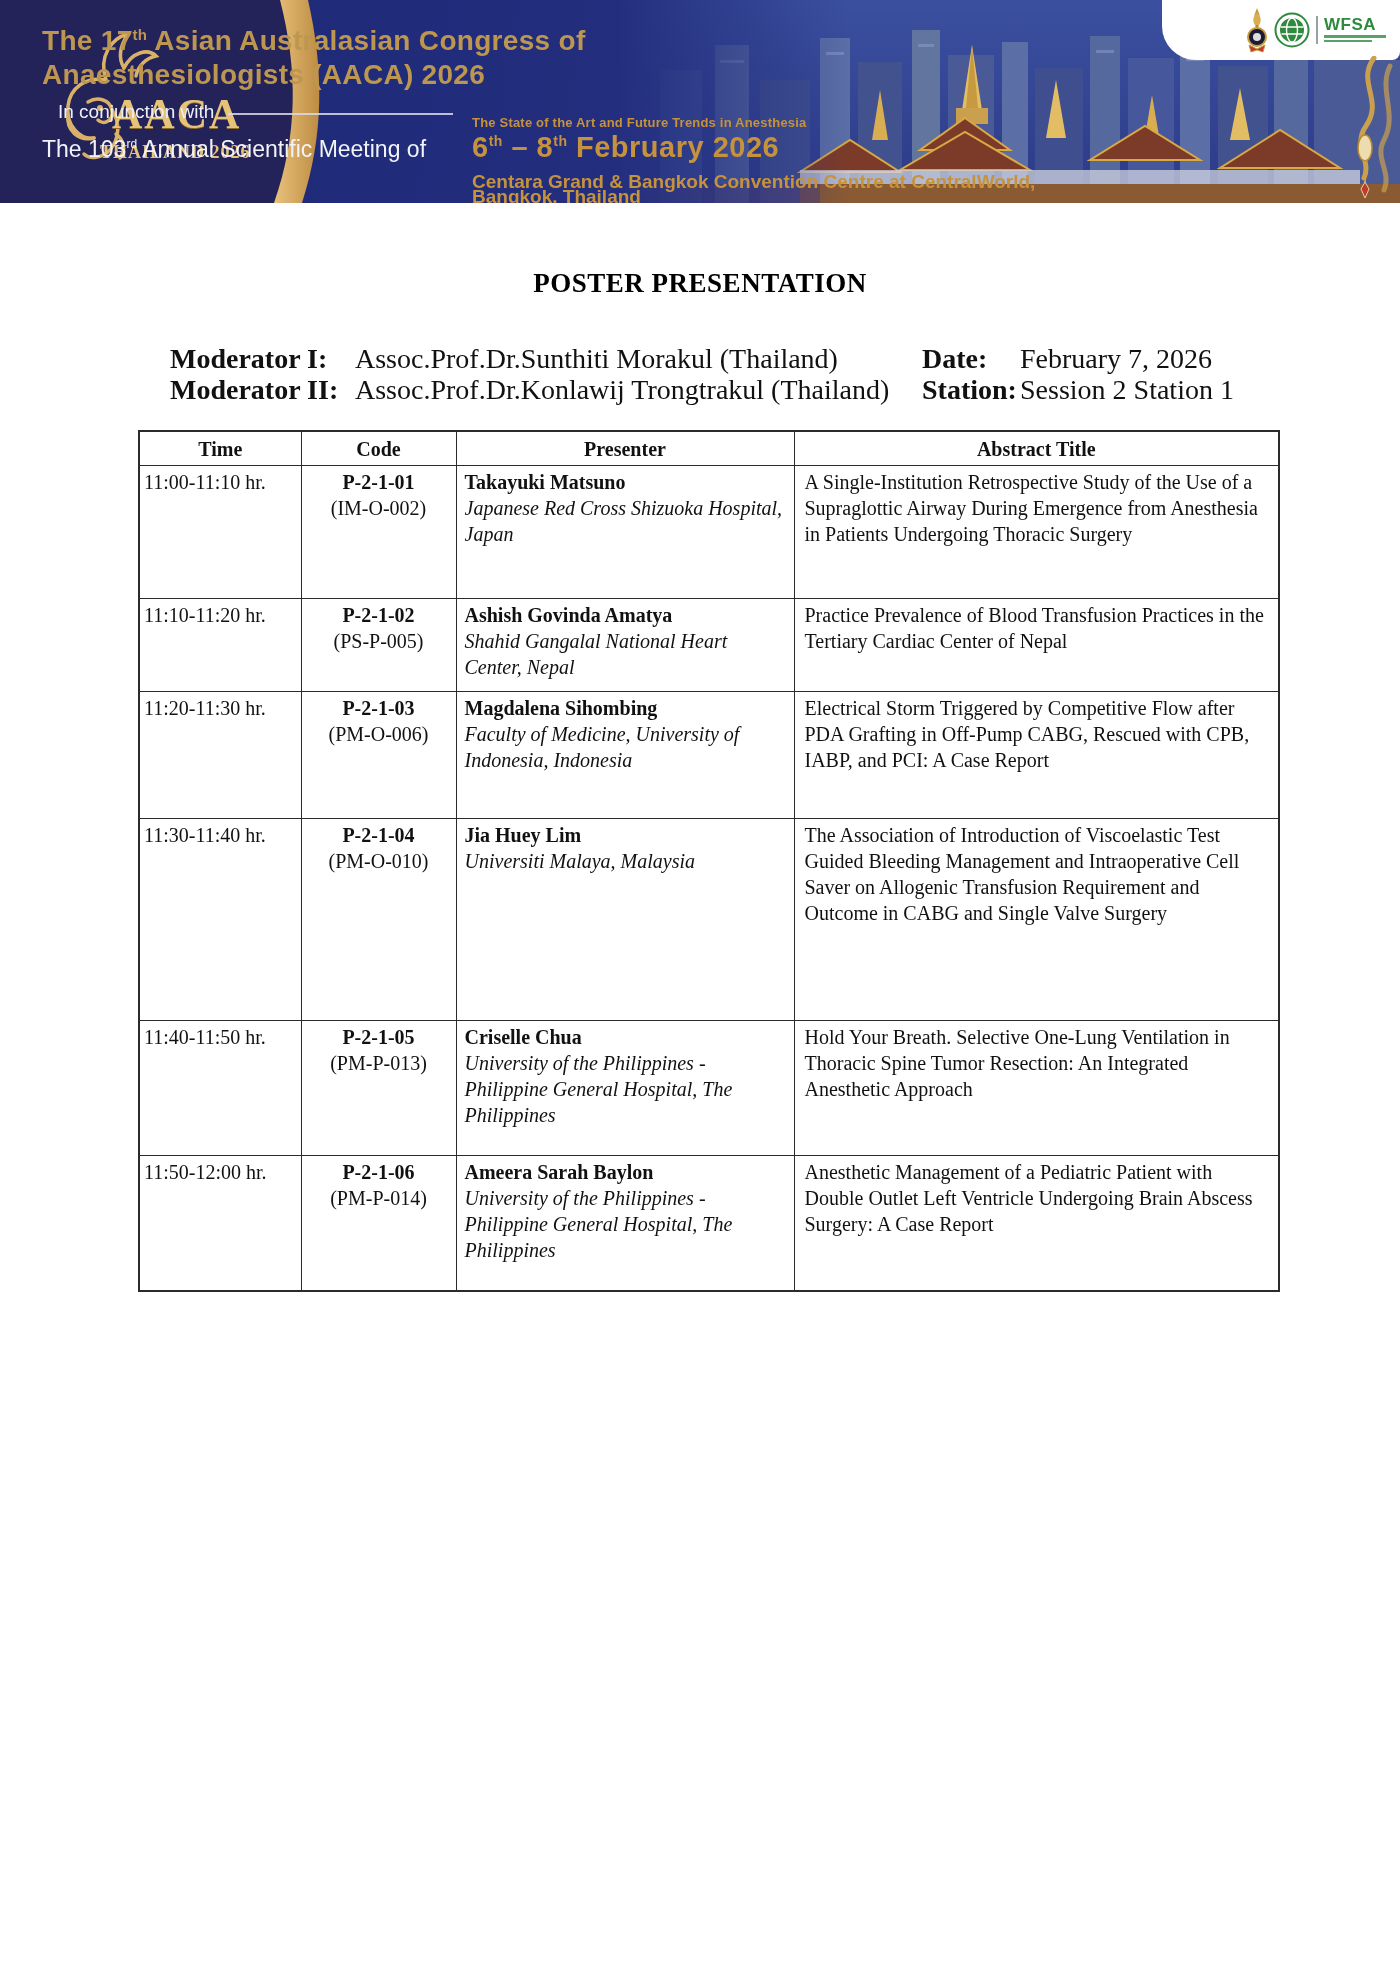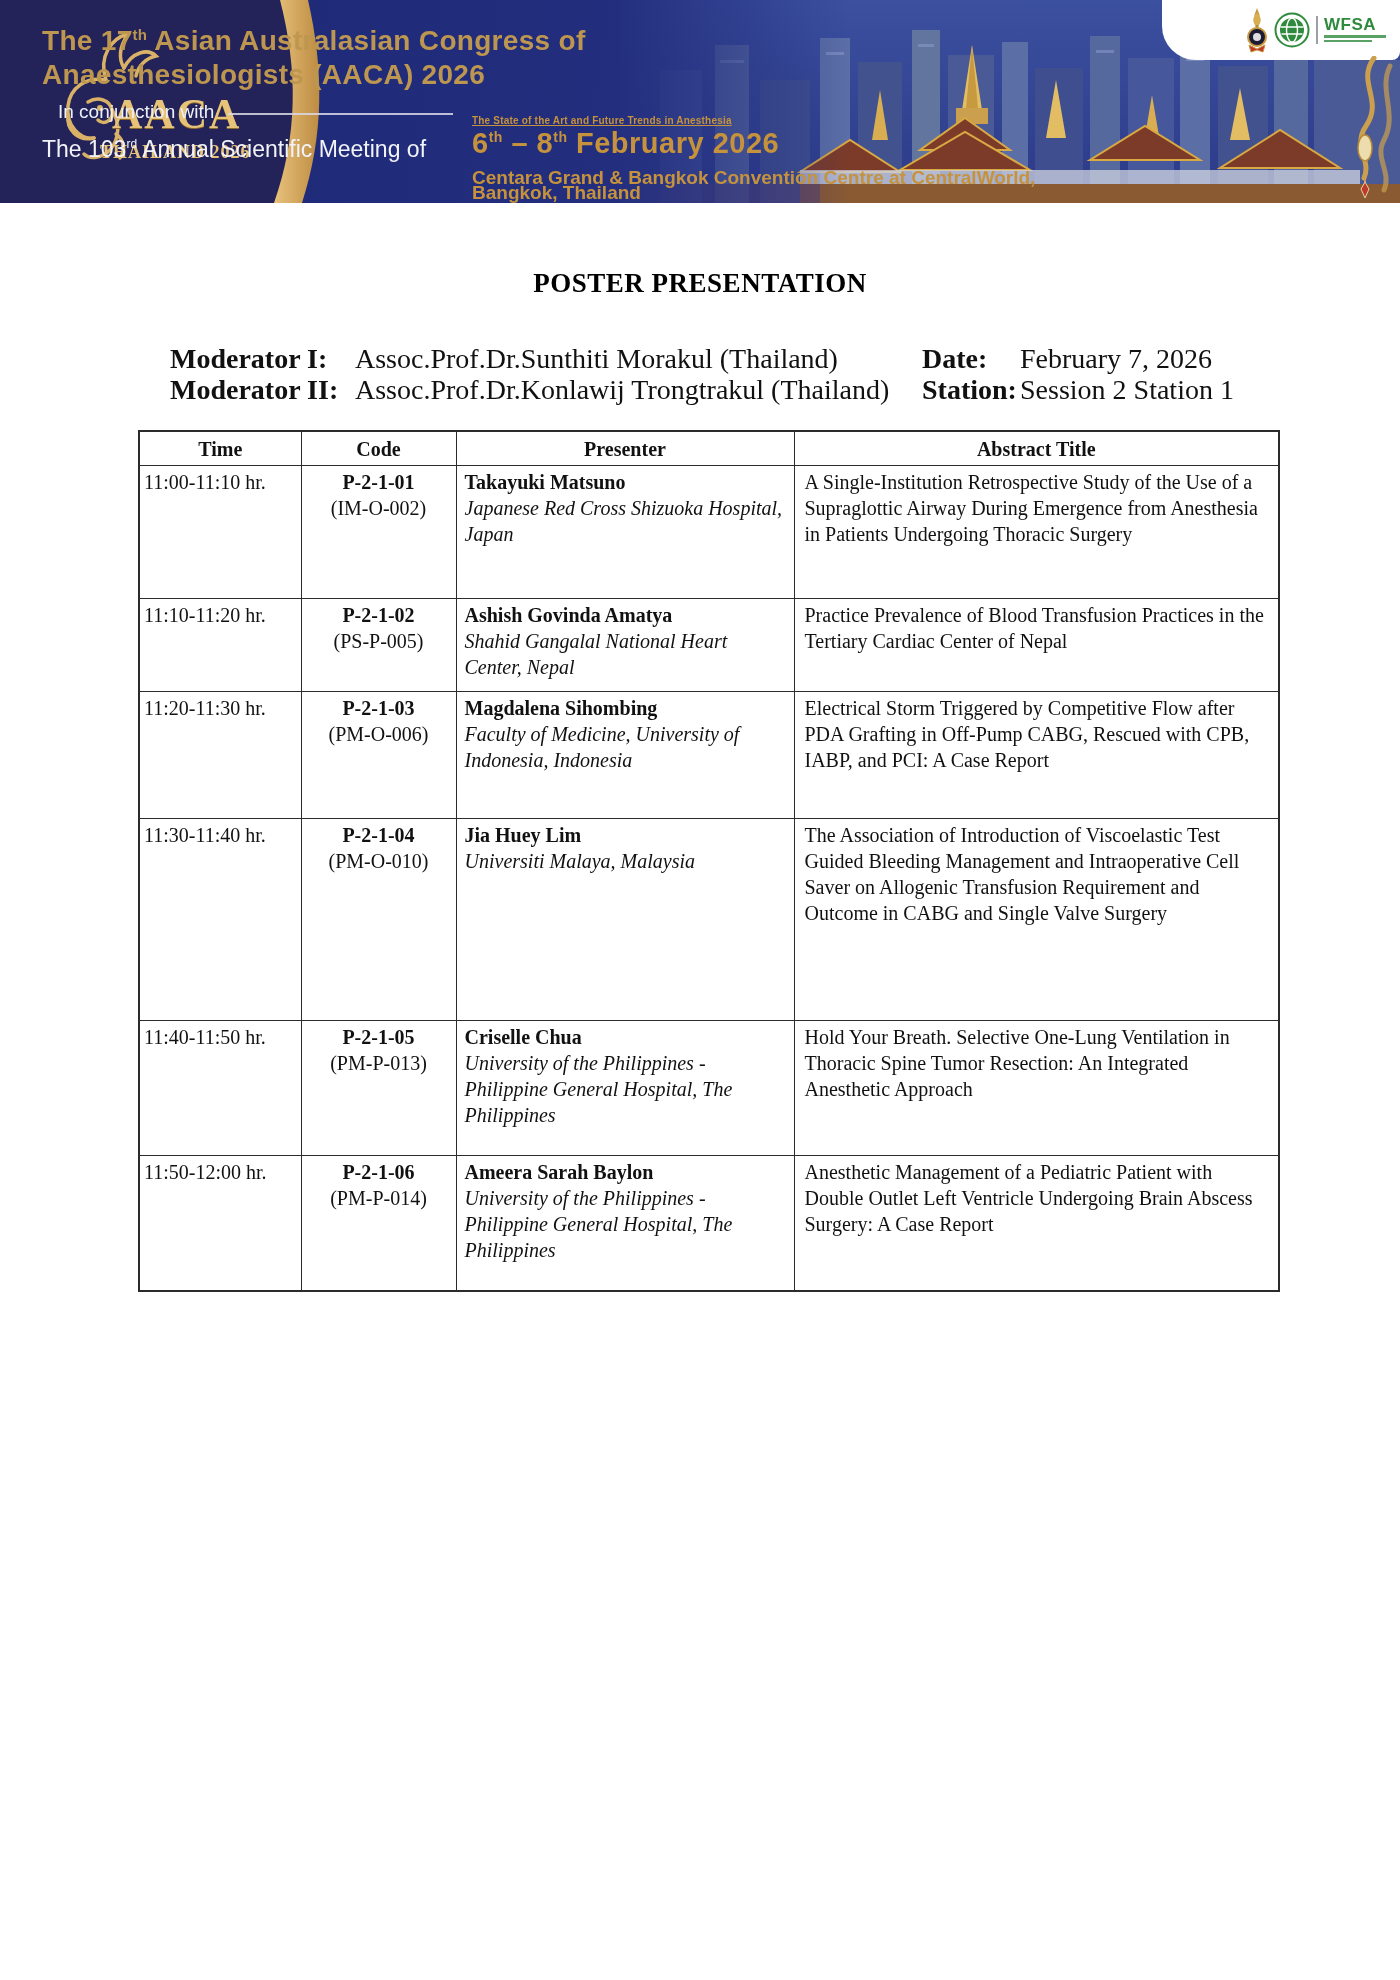--- a/index.html
+++ b/index.html
@@ -47,21 +47,21 @@
     font-family:"Liberation Sans",sans-serif;font-size:19px;color:#eef0f8;font-weight:500;
   }
   .conjunction-divider{width:225px;height:2px;background:#d8d9e8;opacity:.85;margin-left:14px;margin-top:4px;}
   .meeting-title{
     position:absolute;left:42px;top:130px;z-index:6;
     font-family:"Liberation Sans",sans-serif;font-size:23px;line-height:28px;color:#f2f3f8;font-weight:500;
   }
   .meeting-title sup{font-size:12px;margin-top:16px;}
 
   .right-info{position:absolute;left:472px;top:115px;z-index:6;font-family:"Liberation Sans",sans-serif;color:#c6923c;}
-  .tagline{font-size:10px;font-weight:bold;letter-spacing:.2px;text-decoration:underline;}
+  .tagline{font-size:13px;font-weight:bold;letter-spacing:.2px;}
   .event-dates{font-size:29px;font-weight:bold;letter-spacing:.5px;margin-top:1px;}
   .event-dates sup{font-size:14px;}
   .venue{font-size:19px;font-weight:bold;line-height:15px;margin-top:10px;}
 
   
   .logo-panel{
     position:absolute;right:0;top:0;width:238px;height:60px;background:#ffffff;z-index:7;
     border-radius:0 0 8px 34px;display:flex;align-items:center;justify-content:flex-end;
     padding-right:14px;box-sizing:border-box;
   }

